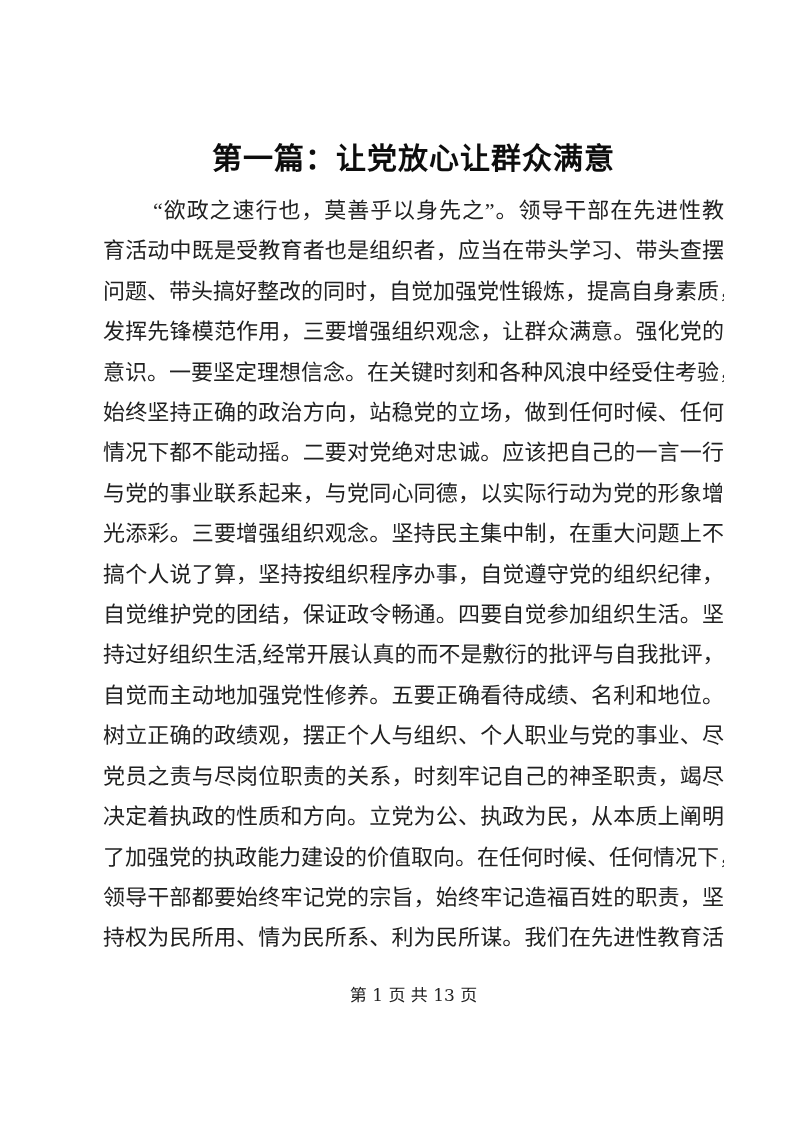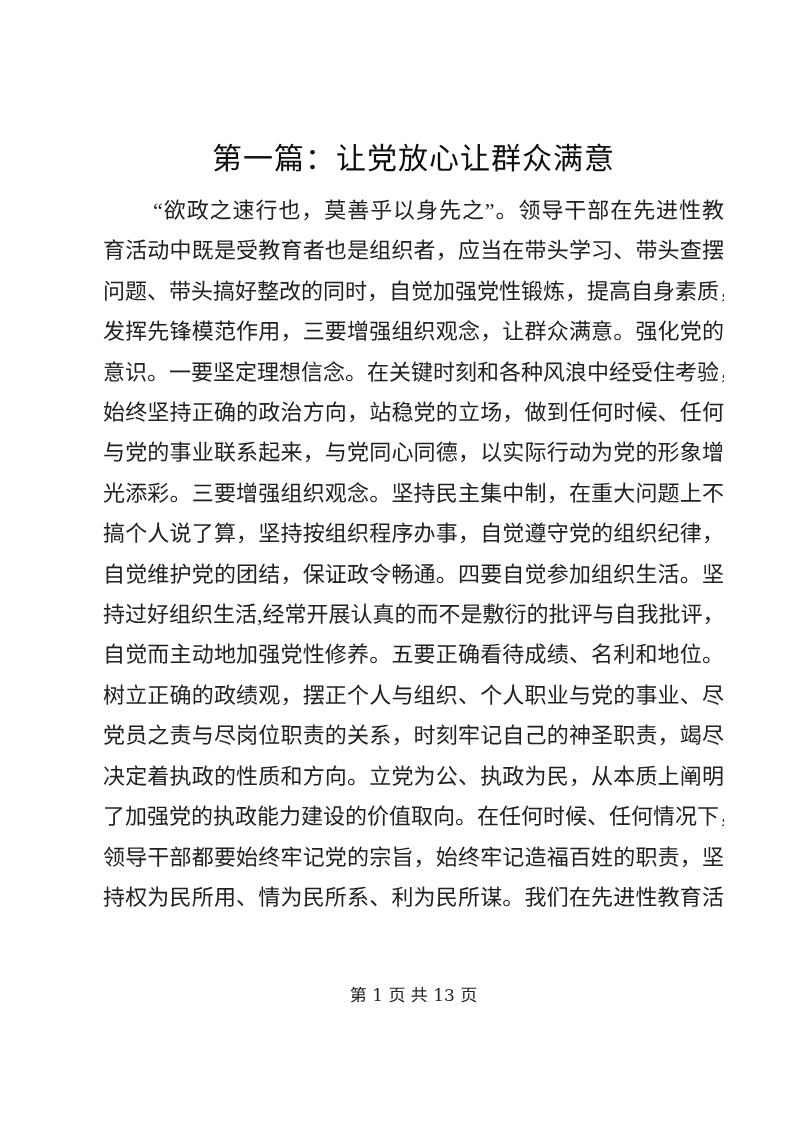--- a/index.html
+++ b/index.html
@@ -22,21 +22,21 @@
     position: absolute;
     left: 103px;
     top: 0;
     width: 621px;
   }
   .doc-title {
     margin: 140px 0 0 0;
     padding: 0;
     text-align: center;
     font-family: "DejaVu Sans", "Liberation Sans", sans-serif;
-    font-weight: normal;
+    font-weight: bold;
     font-size: 30px;
     line-height: 37px;
     color: #0d0d0d;
     letter-spacing: 1px;
     white-space: nowrap;
   }
   .paragraph {
     margin-top: 14px;
     font-family: Liberation Serif, serif;
     font-size: 22px;
@@ -74,20 +74,21 @@
 <div class="doc-page">
   <div class="content">
     <h1 class="doc-title">第一篇：让党放心让群众满意</h1>
     <div class="paragraph">
         <p class="text-line">“欲政之速行也，莫善乎以身先之”。领导干部在先进性教</p>
         <p class="text-line">育活动中既是受教育者也是组织者，应当在带头学习、带头查摆</p>
         <p class="text-line">问题、带头搞好整改的同时，自觉加强党性锻炼，提高自身素质，</p>
         <p class="text-line">发挥先锋模范作用，三要增强组织观念，让群众满意。强化党的</p>
         <p class="text-line">意识。一要坚定理想信念。在关键时刻和各种风浪中经受住考验，</p>
         <p class="text-line">始终坚持正确的政治方向，站稳党的立场，做到任何时候、任何</p>
+        <p class="text-line">情况下都不能动摇。二要对党绝对忠诚。应该把自己的一言一行</p>
         <p class="text-line">与党的事业联系起来，与党同心同德，以实际行动为党的形象增</p>
         <p class="text-line">光添彩。三要增强组织观念。坚持民主集中制，在重大问题上不</p>
         <p class="text-line">搞个人说了算，坚持按组织程序办事，自觉遵守党的组织纪律，</p>
         <p class="text-line">自觉维护党的团结，保证政令畅通。四要自觉参加组织生活。坚</p>
         <p class="text-line">持过好组织生活,经常开展认真的而不是敷衍的批评与自我批评，</p>
         <p class="text-line">自觉而主动地加强党性修养。五要正确看待成绩、名利和地位。</p>
         <p class="text-line">树立正确的政绩观，摆正个人与组织、个人职业与党的事业、尽</p>
         <p class="text-line">党员之责与尽岗位职责的关系，时刻牢记自己的神圣职责，竭尽</p>
         <p class="text-line">决定着执政的性质和方向。立党为公、执政为民，从本质上阐明</p>
         <p class="text-line">了加强党的执政能力建设的价值取向。在任何时候、任何情况下，</p>

